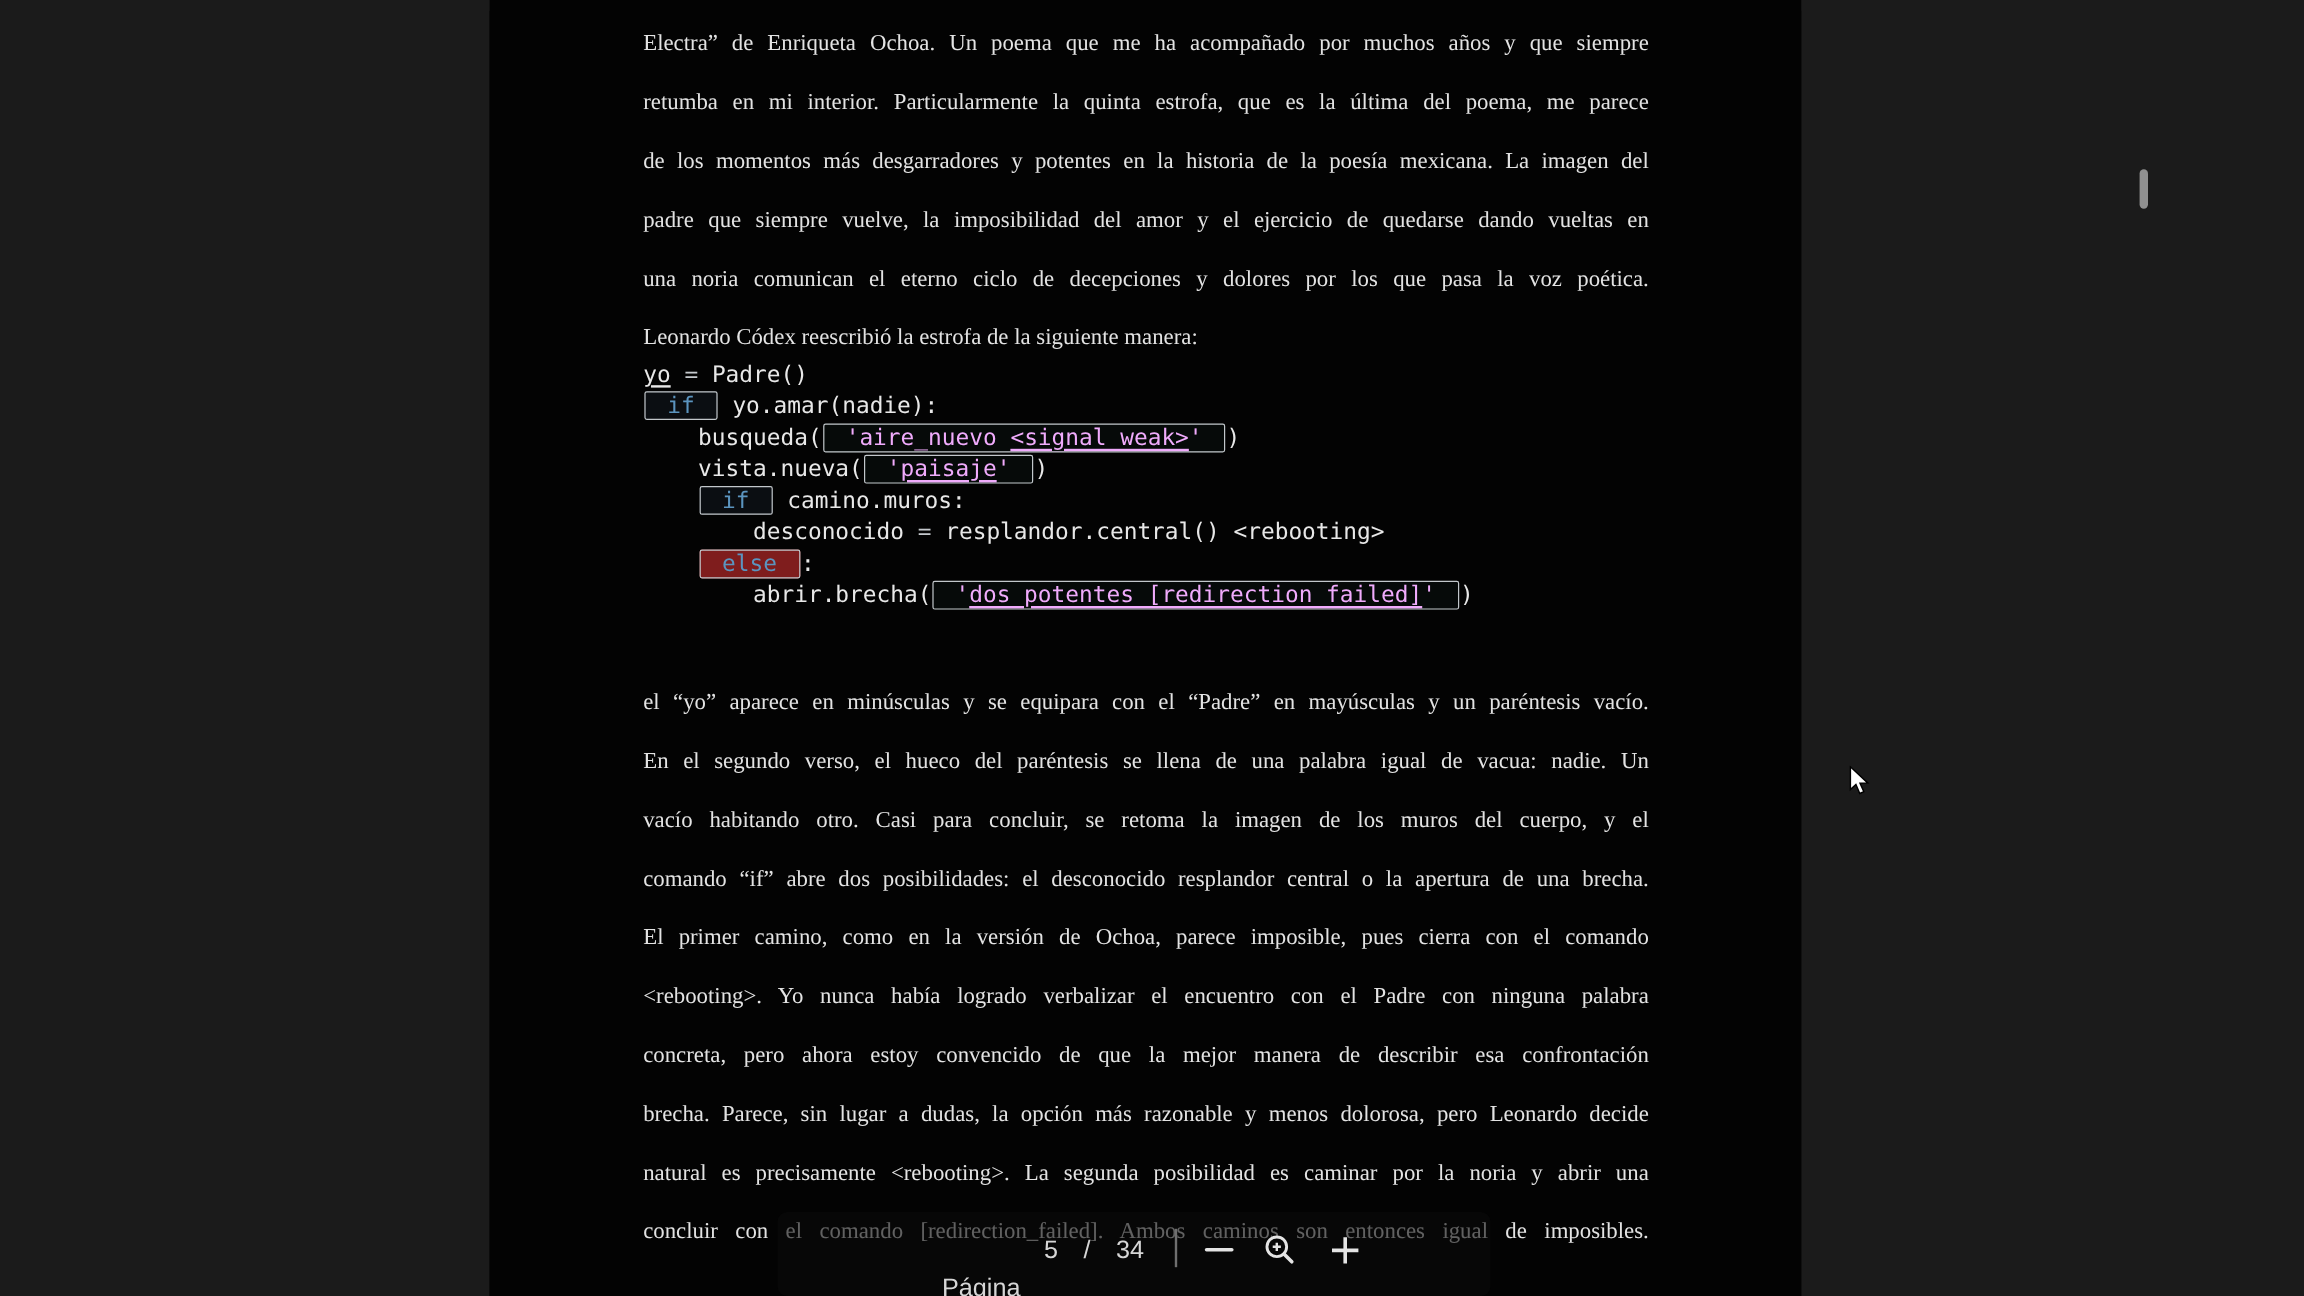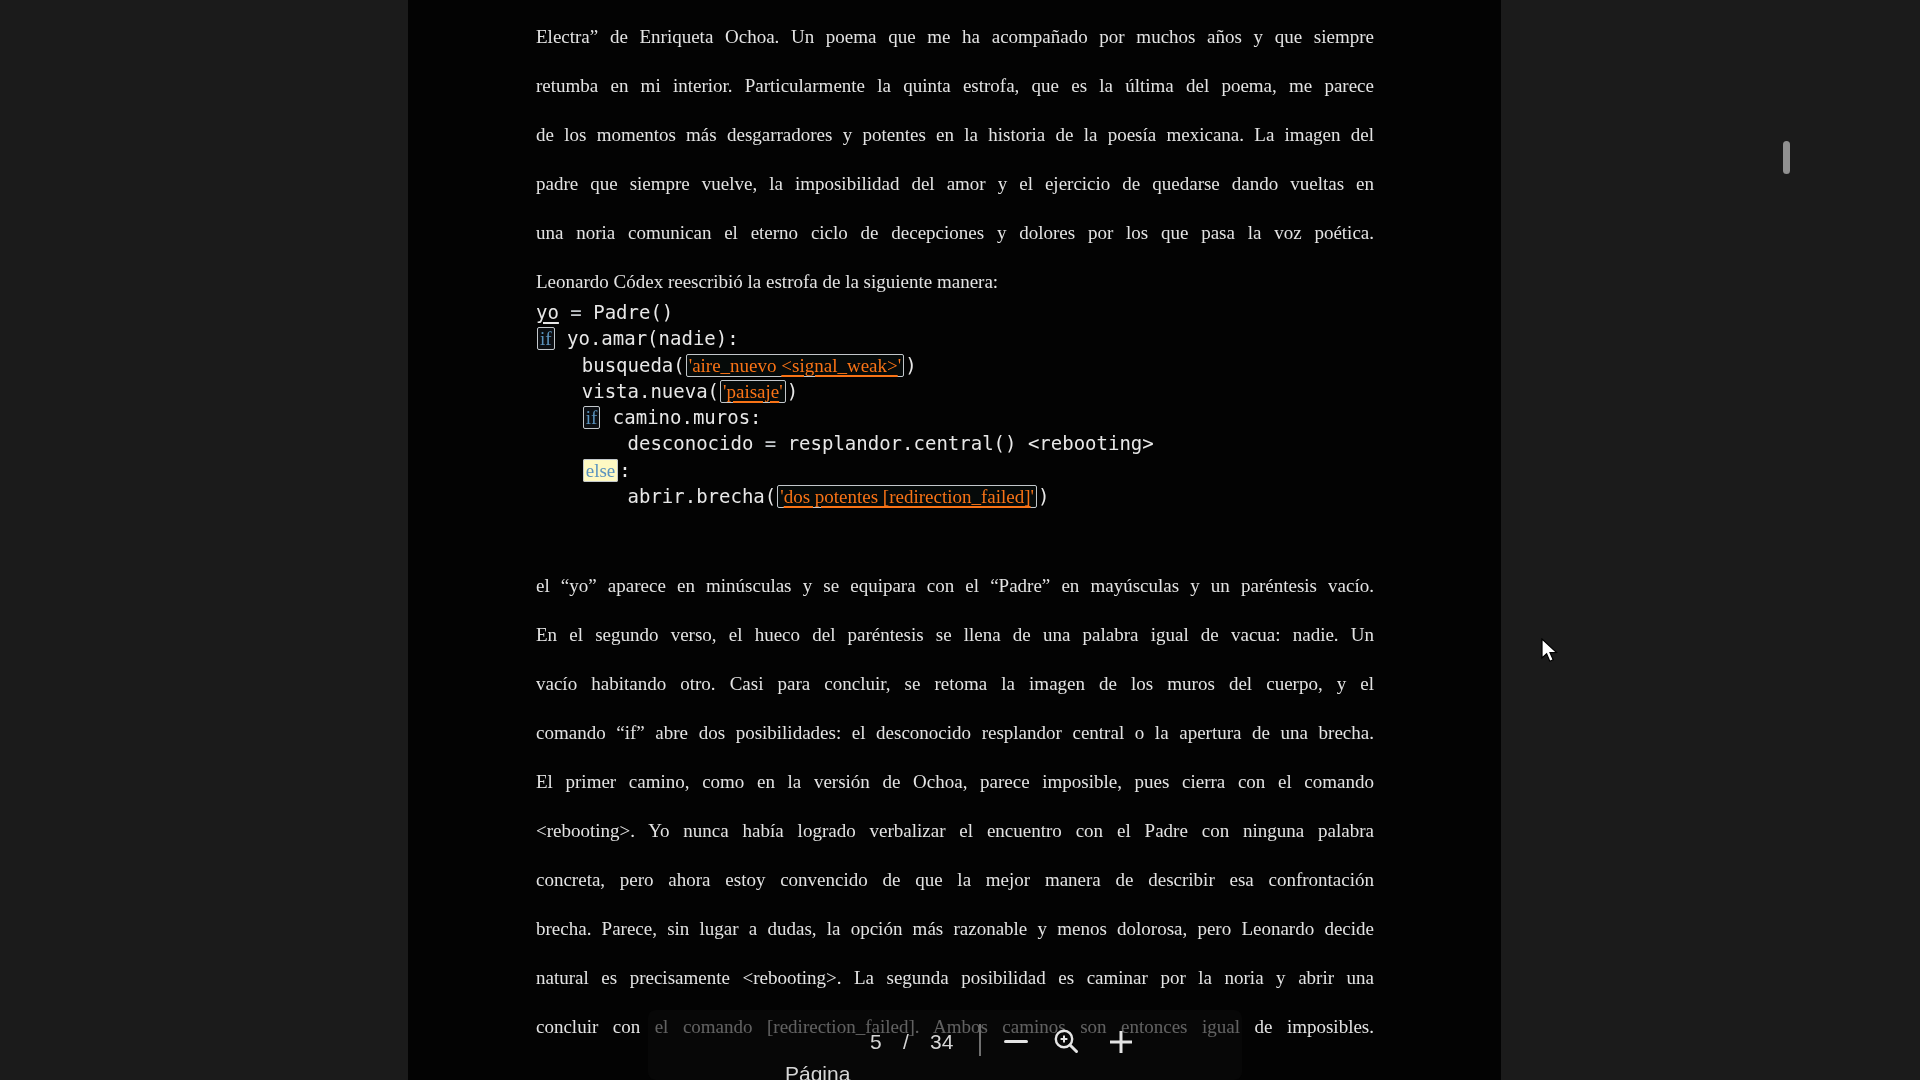--- a/index.html
+++ b/index.html
@@ -34,29 +34,28 @@
   
   .codeblock{
     position:absolute;left:128px;top:299px;
     font-family:"DejaVu Sans Mono",monospace;
     font-size:19px;color:#e8e8e8;
   }
   .code-line{height:26.3px;line-height:26.3px;white-space:pre;}
   .tok-plain{color:#e8e8e8;}
   .tok-op{color:#c4c8cc;}
   .tok-kw{color:#5b94bf;}
-  .tok-str{color:#f97316;}
+  .tok-str{color:#f0abfc;}
   .tok-u{text-decoration:underline;text-underline-offset:3px;text-decoration-thickness:1.5px;}
   .tok-box{
     border:1px solid #c2c7cb;border-radius:2px;
-    padding:0 2px;margin:0 1px;
+    padding:0 18px;margin:0 1px;
     background:rgba(70,100,130,0.12);
-    font-family:Liberation Serif, serif;
   }
-  .box-else{background:#fef9c3;}
+  .box-else{background:#7f1d1d;}
   .box-str{background:rgba(40,80,70,0.10);}
   
   .toolbar-scrim{
     position:absolute;left:648px;top:1010px;width:594px;height:70px;
     background:rgba(10,10,10,0.60);border-radius:8px;
   }
   .tb-item{position:absolute;color:#d6d6d6;font-size:21px;line-height:26px;}
   .tb-divider{
     position:absolute;left:979px;top:1024px;width:2px;height:32px;
     background:#6f6f6f;

